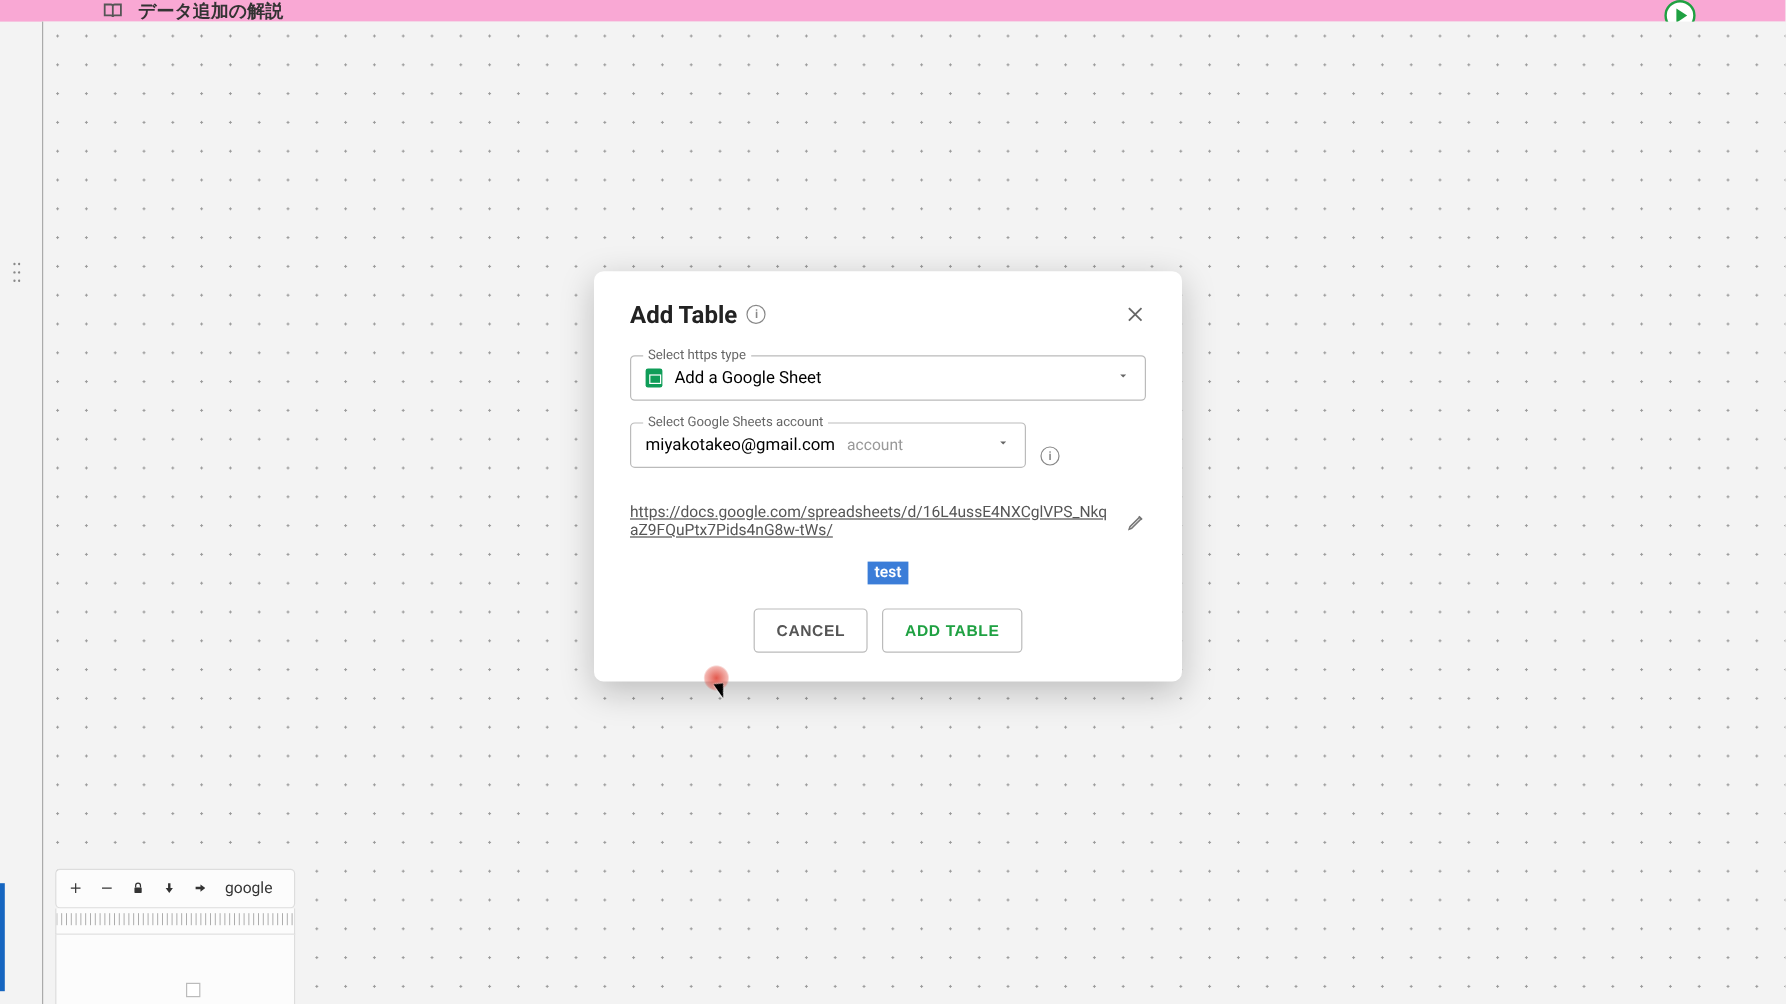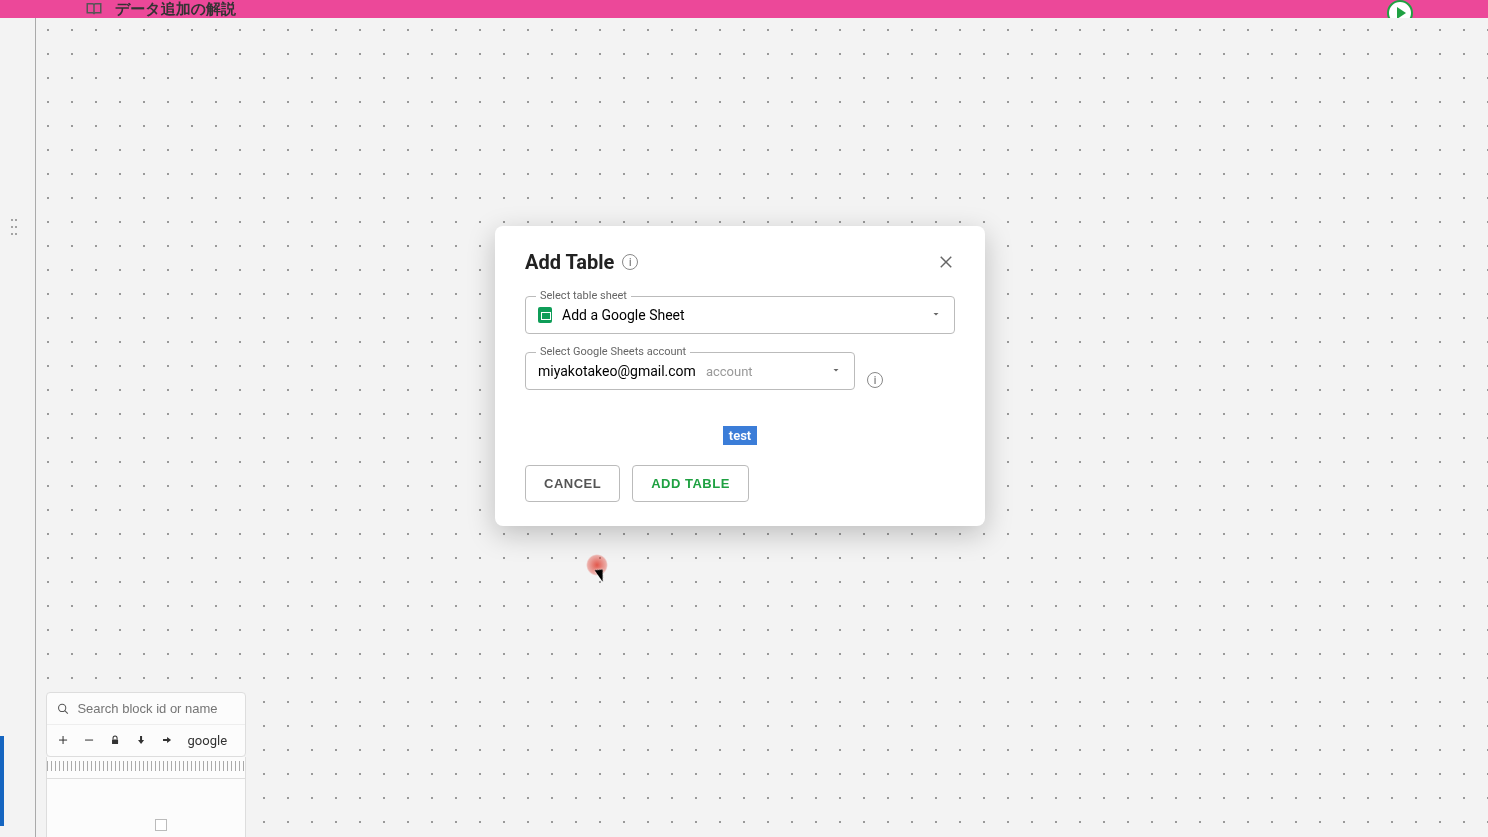--- a/index.html
+++ b/index.html
@@ -10,21 +10,21 @@
   height: 837px;
   overflow: hidden;
   position: relative;
 }
 
 
 .top-bar {
   position: absolute;
   top: 0; left: 0; right: 0;
   height: 18px;
-  background: #ec4899;
+  background: #f9a8d4;
   display: flex;
   align-items: center;
   padding-left: 85px;
 }
 .top-bar .book-icon {
   width: 18px; height: 18px;
   color: #555;
   margin-right: 12px;
 }
 .top-bar .title {
@@ -266,21 +266,21 @@
   padding: 2px 6px;
 }
 
 .field.focused {
   border: 1.5px solid #333;
 }
 .field.focused .float-label { color: #333; }
 
 .modal-actions {
   display: flex;
-  justify-content: flex-start;
+  justify-content: center;
   gap: 12px;
   margin-top: 18px;
 }
 .btn {
   border: 1px solid #bbb;
   background: #fff;
   border-radius: 4px;
   padding: 10px 18px;
   font-size: 13px;
   font-weight: 600;
@@ -358,27 +358,20 @@
       <circle cx="1" cy="9" r="1" fill="currentColor"></circle>
       <circle cx="5" cy="9" r="1" fill="currentColor"></circle>
       <circle cx="1" cy="16" r="1" fill="currentColor"></circle>
       <circle cx="5" cy="16" r="1" fill="currentColor"></circle>
     </svg>
 </div>
 
 <div class="video-strip"></div>
 
 <div class="toolbox">
-  <div class="toolbox-search">
-    <svg viewBox="0 0 24 24" fill="none" stroke="currentColor" stroke-width="2">
-        <circle cx="10" cy="10" r="7"></circle>
-        <line x1="21" y1="21" x2="15" y2="15"></line>
-      </svg>
-    <input type="text" placeholder="Search block id or name" style="">
-  </div>
   <div class="toolbox-actions">
     <span class="icon"><svg viewBox="0 0 24 24" stroke="currentColor" stroke-width="2">
           <line x1="12" y1="4" x2="12" y2="20"></line>
           <line x1="4" y1="12" x2="20" y2="12"></line>
         </svg></span>
     <span class="icon"><svg viewBox="0 0 24 24" stroke="currentColor" stroke-width="2">
           <line x1="4" y1="12" x2="20" y2="12"></line>
         </svg></span>
     <span class="icon"><svg viewBox="0 0 24 24" fill="currentColor">
           <rect x="6" y="11" width="12" height="9" rx="1"></rect>
@@ -402,21 +395,21 @@
     <span class="modal-info">i</span>
     <span class="modal-close">
       <svg viewBox="0 0 24 24" stroke="currentColor" stroke-width="2">
           <line x1="5" y1="5" x2="19" y2="19"></line>
           <line x1="19" y1="5" x2="5" y2="19"></line>
         </svg>
     </span>
   </div>
 
   <div class="field">
-    <span class="float-label">Select table sheet</span>
+    <span class="float-label">Select https type</span>
     <span class="sheets-icon"></span>
     <span>Add a Google Sheet</span>
     <span class="chevron">
       <svg width="12" height="12" viewBox="0 0 24 24" fill="currentColor">
           <path d="M7 10l5 5 5-5z"></path>
         </svg>
     </span>
   </div>
 
   <div class="field-row">
@@ -426,20 +419,29 @@
       <span class="default-tag">account</span>
       <span class="chevron">
         <svg width="12" height="12" viewBox="0 0 24 24" fill="currentColor">
             <path d="M7 10l5 5 5-5z"></path>
           </svg>
       </span>
     </div>
     <span class="side-info">i</span>
   </div>
 
+  <div class="url-block">
+    <a class="url-link" href="#">https://docs.google.com/spreadsheets/d/16L4ussE4NXCglVPS_NkqaZ9FQuPtx7Pids4nG8w-tWs/</a>
+    <span class="edit-pencil">
+      <svg viewBox="0 0 24 24" fill="none" stroke="currentColor" stroke-width="2">
+          <path d="M3 21l3-1 12-12-2-2L4 18l-1 3z"></path>
+          <path d="M15 5l4 4"></path>
+        </svg>
+    </span>
+  </div>
 
   <span class="test-badge">test</span>
 
 
   <div class="modal-actions">
     <button class="btn cancel">CANCEL</button>
     <button class="btn primary">ADD TABLE</button>
   </div>
 </div>
 

